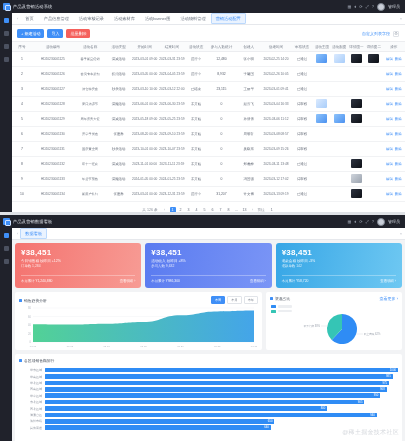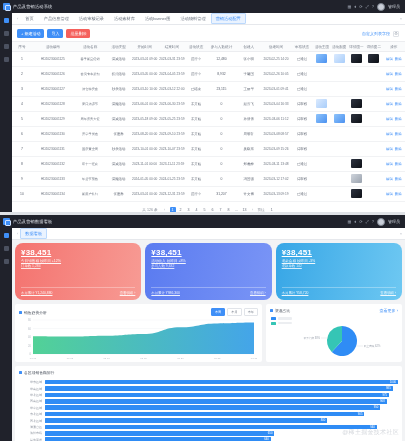--- a/index.html
+++ b/index.html
@@ -93,22 +93,22 @@
         text-align:center; border-radius:1px; }
   .pg.active { background:#3f8ff7; color:#fff; }
   .pg.nav { color:#aeb4be; }
   .pg-total { font-size:3.6px; color:#8a909b; margin-right:2px; }
 
   
   .dash { position:absolute; left:12px; right:0; top:25px; bottom:0; background:#f2f3f5;
           padding:3px; overflow:hidden; }
   .cards { display:flex; gap:4px; }
   .card {
-    flex:1; height:57px; border-radius:8px; color:#fff; padding:5px 6px;
-    position:relative; overflow:hidden; display:flex; flex-direction:column;text-decoration:underline;
+    flex:1; height:45px; border-radius:3px; color:#fff; padding:5px 6px;
+    position:relative; overflow:hidden; display:flex; flex-direction:column;
   }
   .c-red  { background:linear-gradient(100deg,#f4736f,#f79b94); }
   .c-blue { background:linear-gradient(100deg,#5a7bf0,#7a95f6); }
   .c-cyan { background:linear-gradient(100deg,#37a6e6,#6ec8f2); }
   .card-val { font-size:8px; font-weight:bold; letter-spacing:.2px; }
   .card-sub { font-size:3.6px; opacity:.92; margin-top:2px; }
   .card-sub2 { font-size:3.4px; opacity:.8; margin-top:1px; }
   .card-foot { margin-top:auto; display:flex; justify-content:space-between;
                font-size:3.4px; opacity:.9; border-top:1px solid rgba(255,255,255,.35);
                padding-top:3px; }

